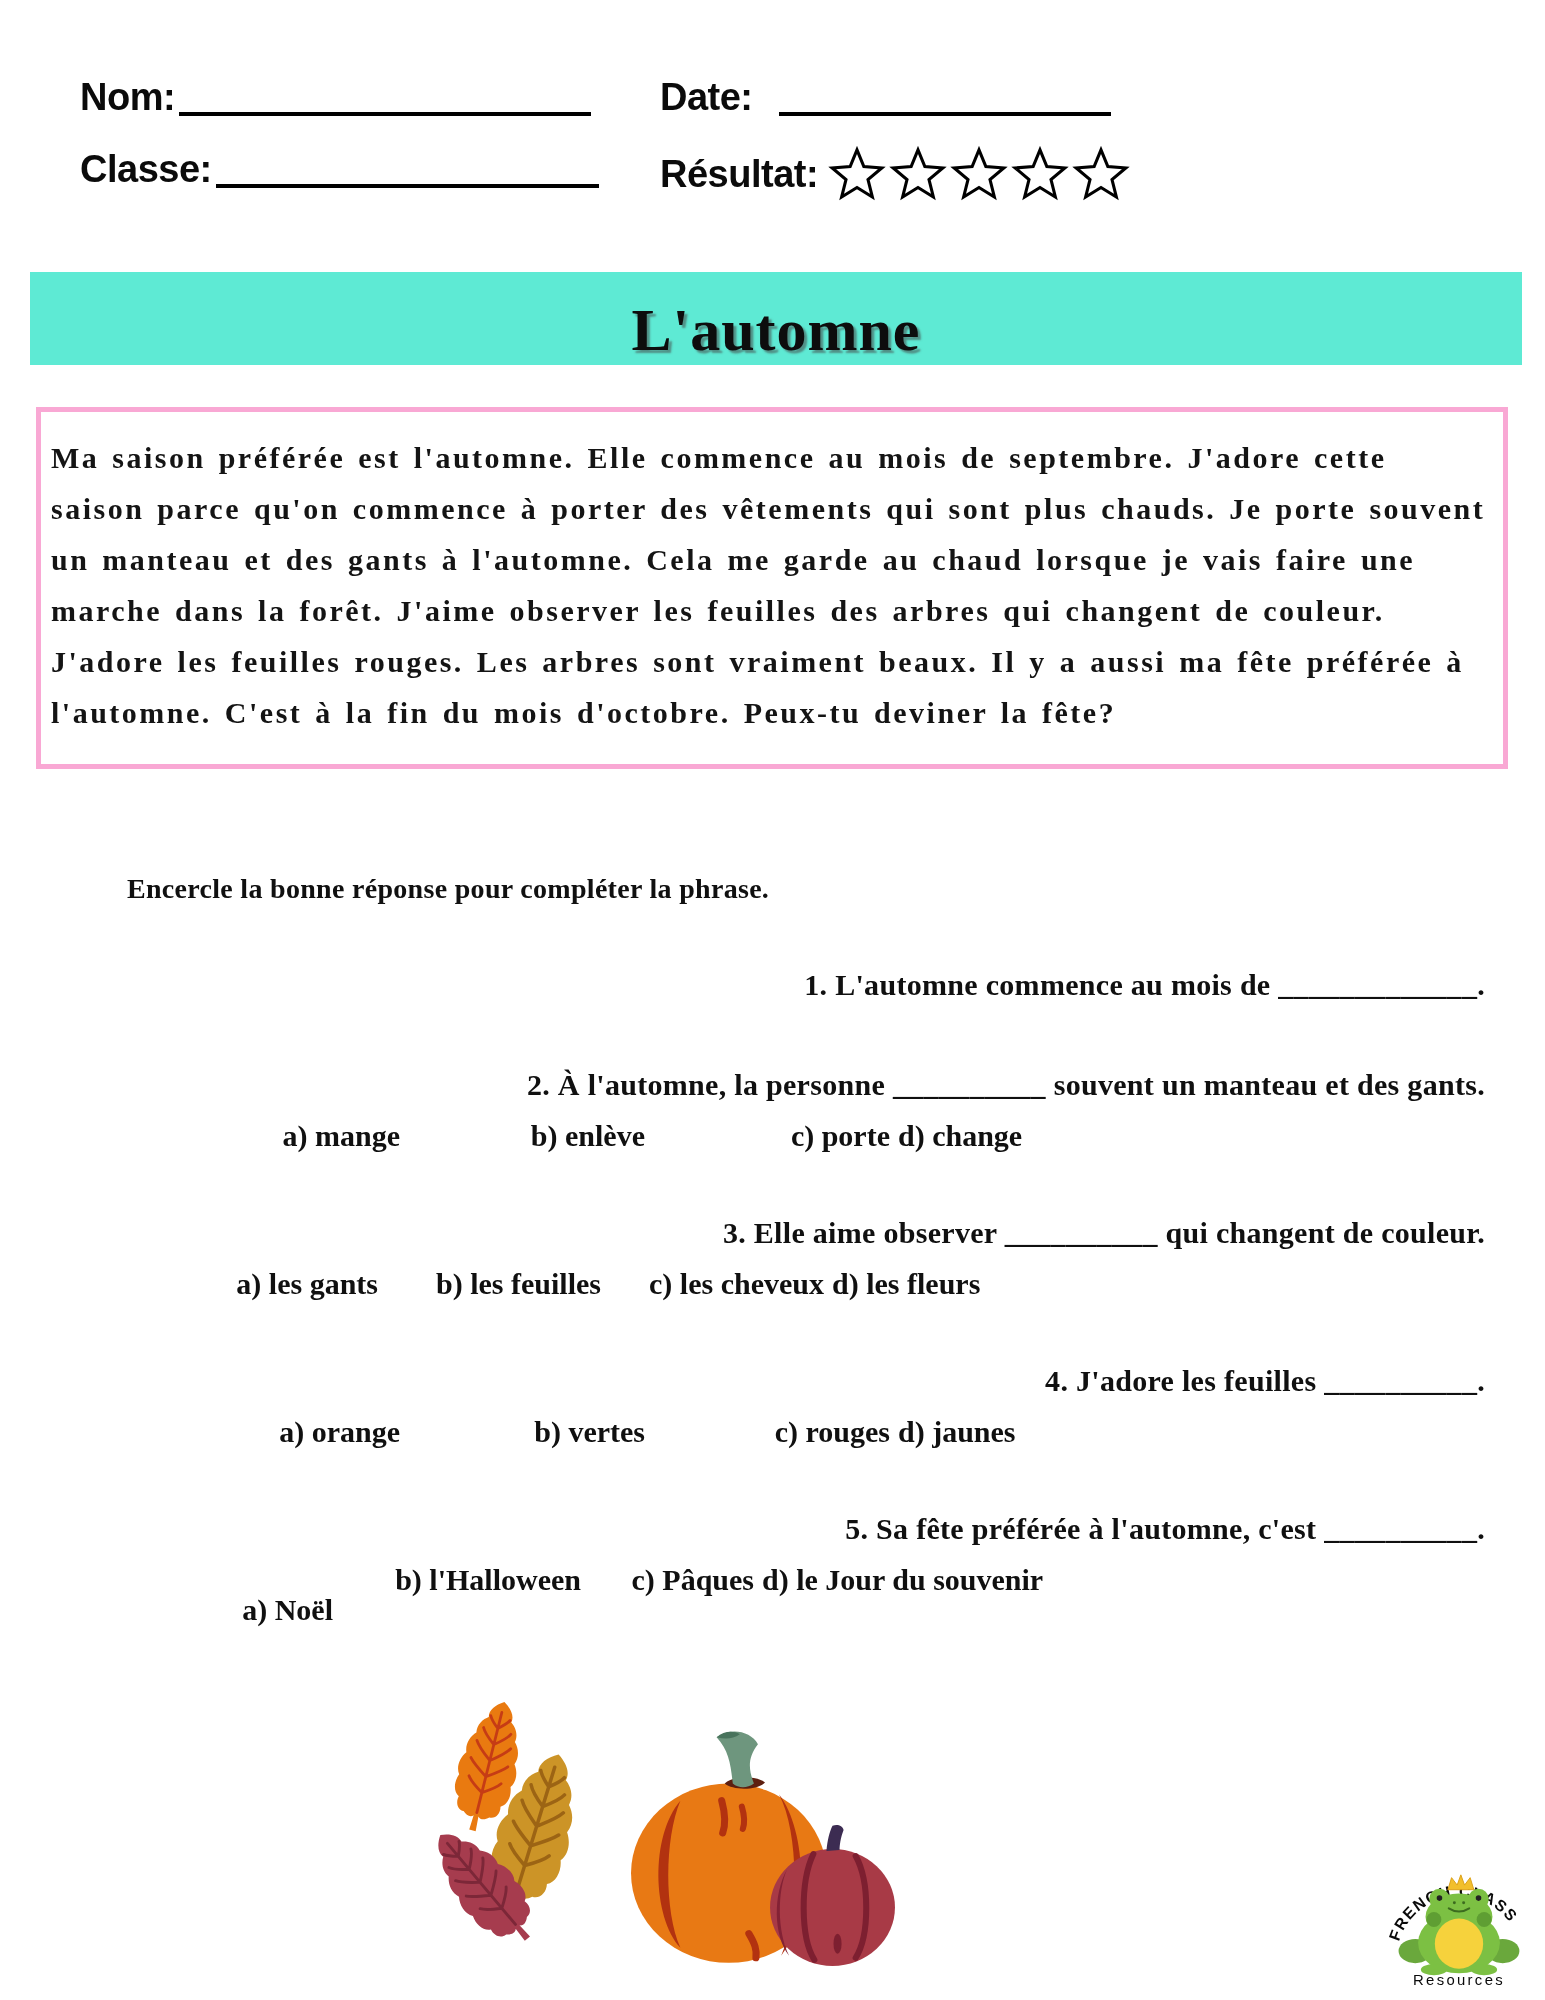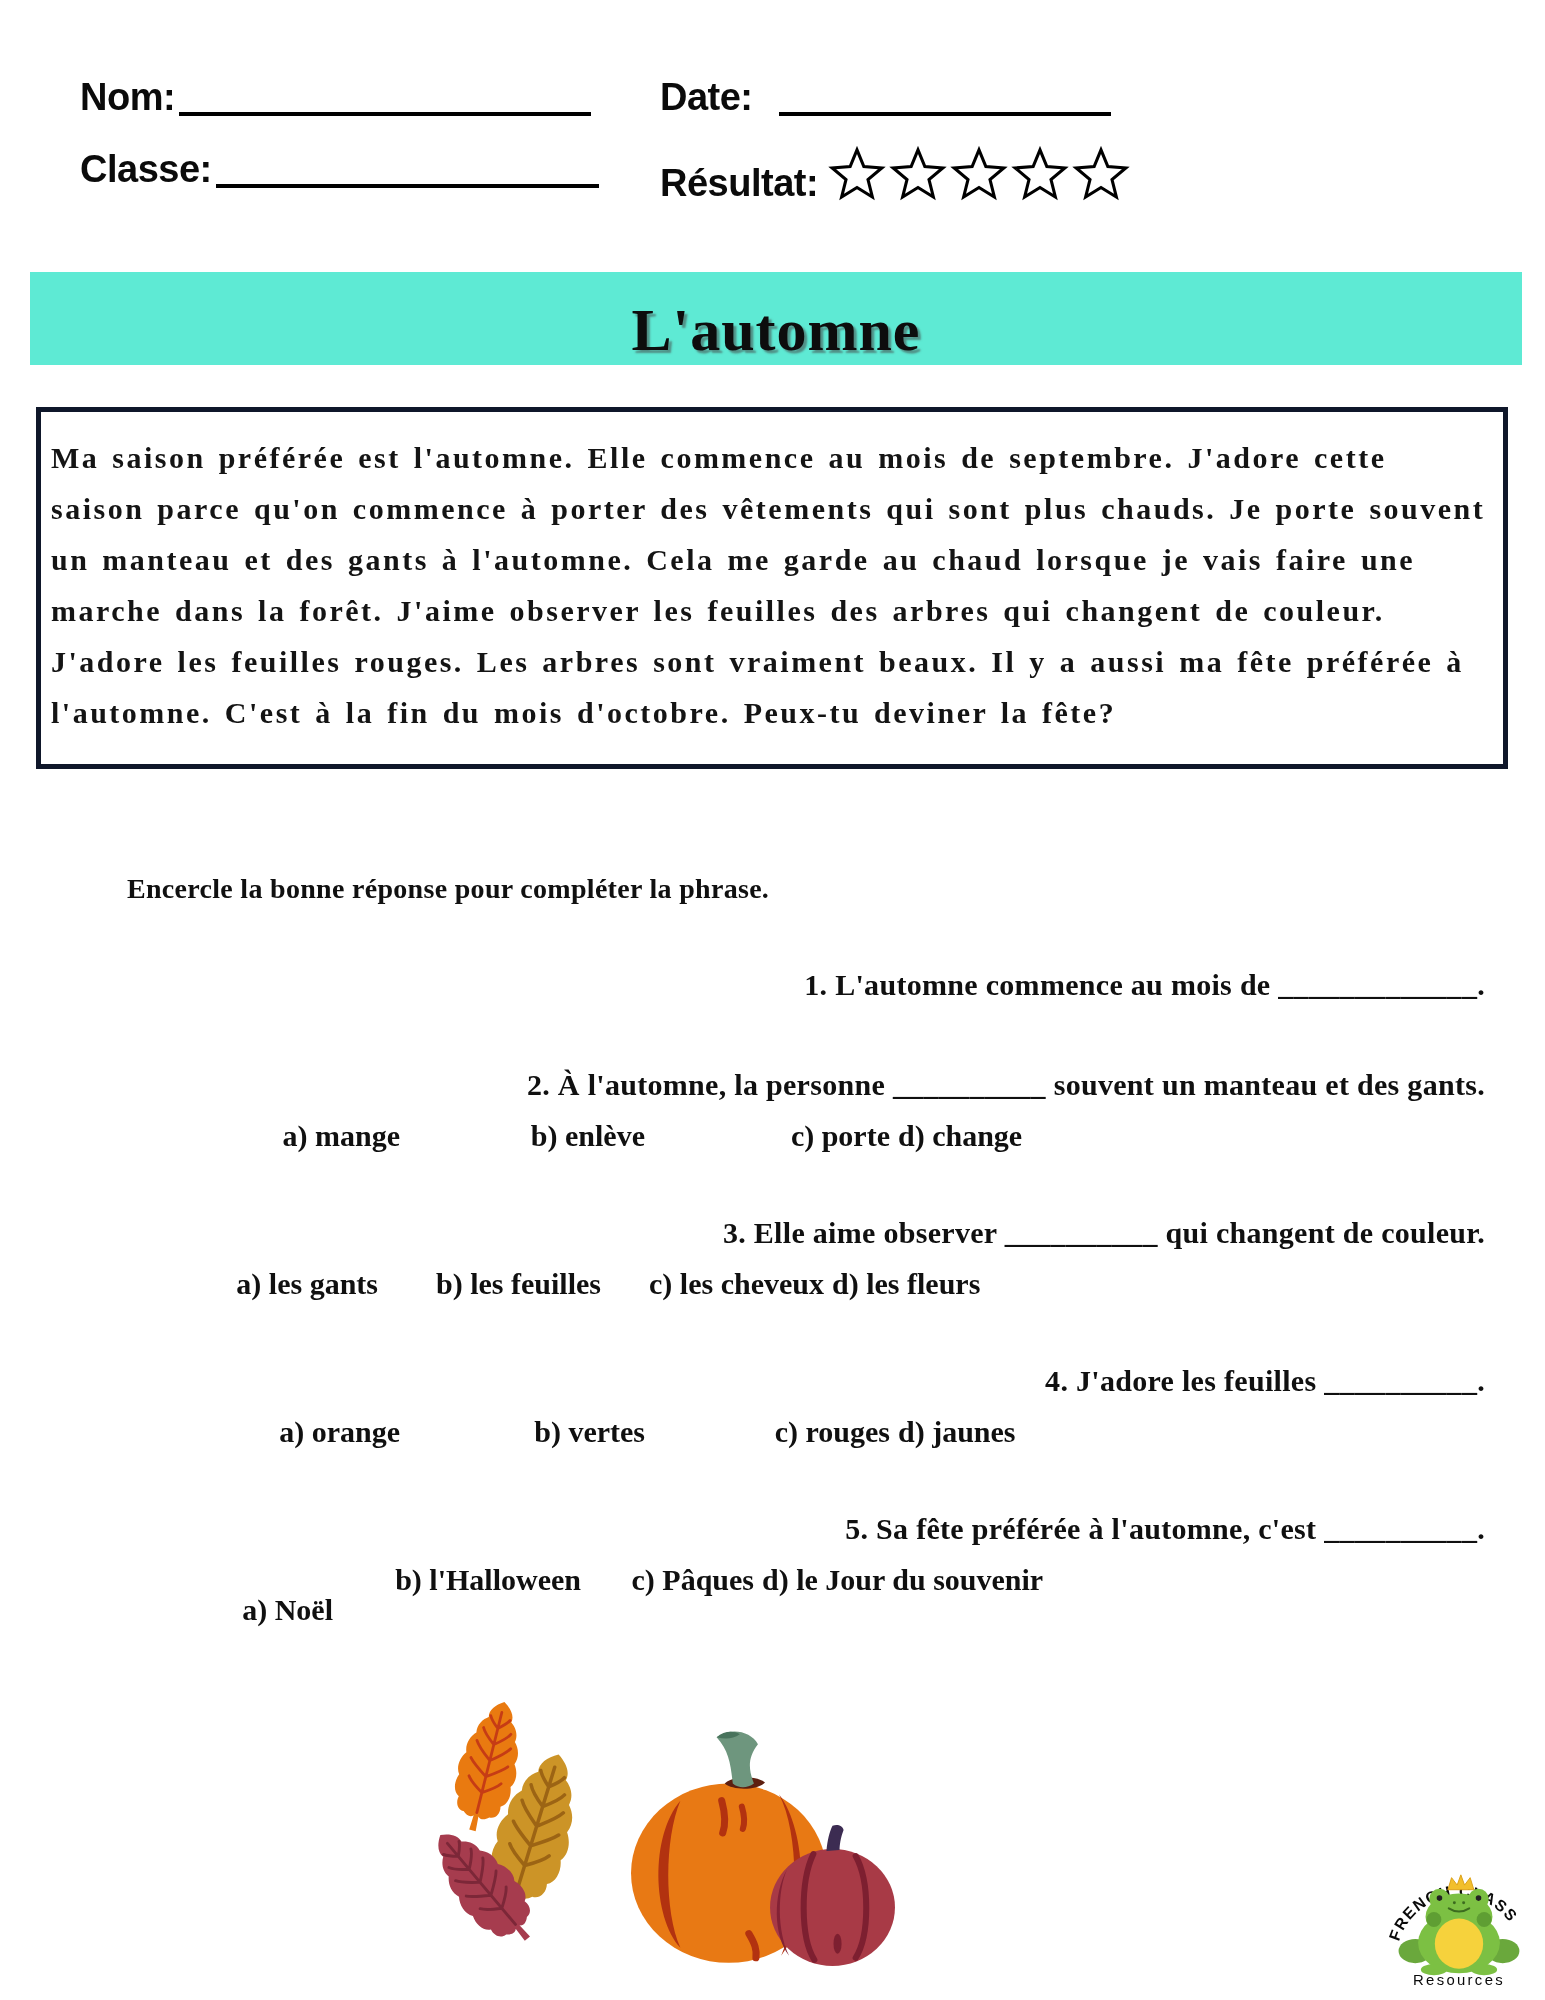--- a/index.html
+++ b/index.html
@@ -7,34 +7,34 @@
         font-family:"Liberation Sans",sans-serif;color:#111;}
 
   
   .hrow{position:absolute;display:flex;align-items:flex-end;}
   .hlabel{font-family:"Liberation Sans",sans-serif;font-weight:700;font-size:38px;
           letter-spacing:-0.5px;color:#0b0b0b;line-height:1;}
   .hline{display:inline-block;border-bottom:4px solid #000;height:34px;margin-left:4px;}
   .nom-row{left:80px;top:78px;}
   .date-row{left:660px;top:78px;gap:22px;}
   .classe-row{left:80px;top:150px;}
-  .resultat-row{left:660px;top:146px;align-items:flex-end;}
+  .resultat-row{left:660px;top:146px;align-items:center;}
   .stars{display:flex;gap:3px;margin-left:10px;}
   .star{width:58px;height:56px;}
 
   
   .banner{position:absolute;left:30px;top:272px;width:1492px;height:93px;background:#5eead4;
           display:flex;align-items:flex-end;justify-content:center;}
   .banner h1{margin:0;font-family:"Liberation Serif","DejaVu Serif",serif;font-weight:700;
              font-size:60px;color:#0d0d0d;letter-spacing:1px;
              text-shadow:3px 3px 2px rgba(70,70,70,0.55);}
 
   
   .passage{position:absolute;left:36px;top:407px;width:1472px;box-sizing:border-box;
-           border:5px solid #0f172a;padding:20px 16px 26px 10px;background:#fff;}
+           border:5px solid #f9a8d4;padding:20px 16px 26px 10px;background:#fff;}
   .passage p{margin:0;font-family:"Liberation Serif","DejaVu Serif",serif;font-weight:700;
              font-size:30px;line-height:51px;letter-spacing:2.5px;word-spacing:3px;color:#141414;}
 
   
   .instruction{position:absolute;left:127px;top:873px;font-family:"Liberation Serif","DejaVu Serif",serif;
                font-weight:700;font-size:28px;letter-spacing:0.3px;color:#101010;}
   .questions{position:absolute;left:127px;top:965px;right:60px;}
   .question{margin-bottom:60px;text-align:right;}
   .q-text{font-family:"Liberation Serif","DejaVu Serif",serif;font-weight:700;font-size:30px;
           letter-spacing:0.3px;color:#101010;line-height:40px;}

